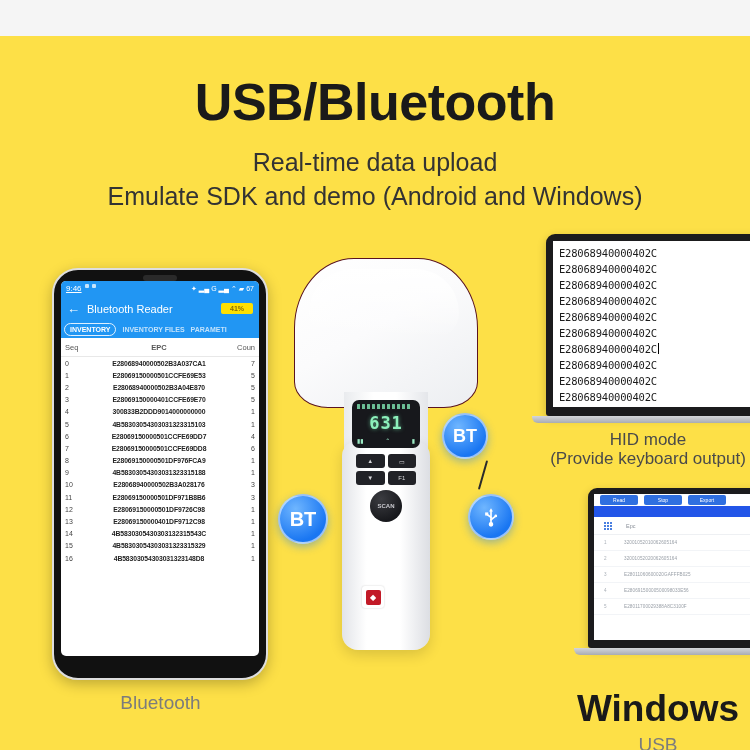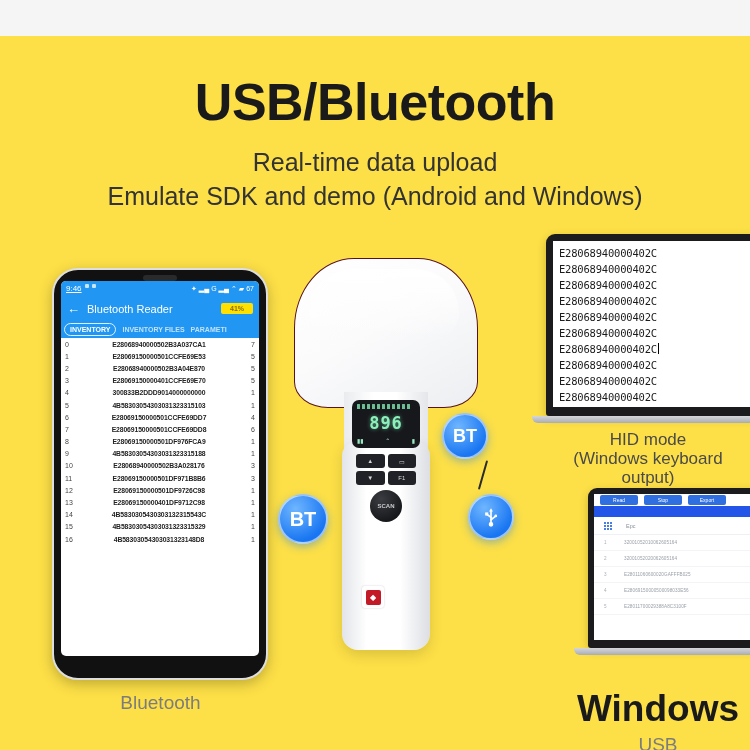--- a/index.html
+++ b/index.html
@@ -258,20 +258,25 @@
         <span id="app-title">Bluetooth Reader</span>
         <span id="battery-badge">41%</span>
       </div>
 
       <div id="tabbar">
         <span class="tab active">INVENTORY</span>
         <span class="tab">INVENTORY FILES</span>
         <span class="tab">PARAMETI</span>
       </div>
 
+      <div id="tbl-head">
+        <span class="c-seq">Seq</span>
+        <span class="c-epc">EPC</span>
+        <span class="c-cnt">Coun</span>
+      </div>
       <div id="tbl-body">
           <div class="trow">
             <span class="c-seq">0</span>
             <span class="c-epc">E28068940000502B3A037CA1</span>
             <span class="c-cnt">7</span>
           </div>
           <div class="trow">
             <span class="c-seq">1</span>
             <span class="c-epc">E28069150000501CCFE69E53</span>
             <span class="c-cnt">5</span>
@@ -370,21 +375,21 @@
           <i class="lcd-seg"></i>
           <i class="lcd-seg"></i>
         <i class="lcd-seg"></i>
           <i class="lcd-seg"></i>
           <i class="lcd-seg"></i>
           <i class="lcd-seg"></i>
         <i class="lcd-seg"></i>
           <i class="lcd-seg"></i>
           <i class="lcd-seg"></i>
       </div>
-      <div id="lcd-num">896</div>
+      <div id="lcd-num">631</div>
       <div id="lcd-bot">
         <span>▮▮</span>
         <span>⌃</span>
         <span>▮</span>
       </div>
     </div>
 
     <div class="keypad">
       <span class="key">▲</span>
       <span class="key">▭</span>
@@ -426,21 +431,21 @@
           <div class="hid-line">E28068940000402C<span class="caret"></span></div>
           <div class="hid-line">E28068940000402C</div>
           <div class="hid-line">E28068940000402C</div>
           <div class="hid-line">E28068940000402C</div>
         </div>
     </div>
     <div class="base"></div>
   </div>
   <div id="hid-caption">
     <div>HID mode</div>
-    <div>(Windows keyboard output)</div>
+    <div>(Provide keyboard output)</div>
   </div>
 
   <div class="laptop" id="laptop-win">
     <div class="lid">
       <div class="lscreen" id="win-screen" style="height:100%;">
         <div id="win-toolbar">
           <span class="win-btn">Read</span>
           <span class="win-btn">Stop</span>
           <span class="win-btn">Export</span>
         </div>

